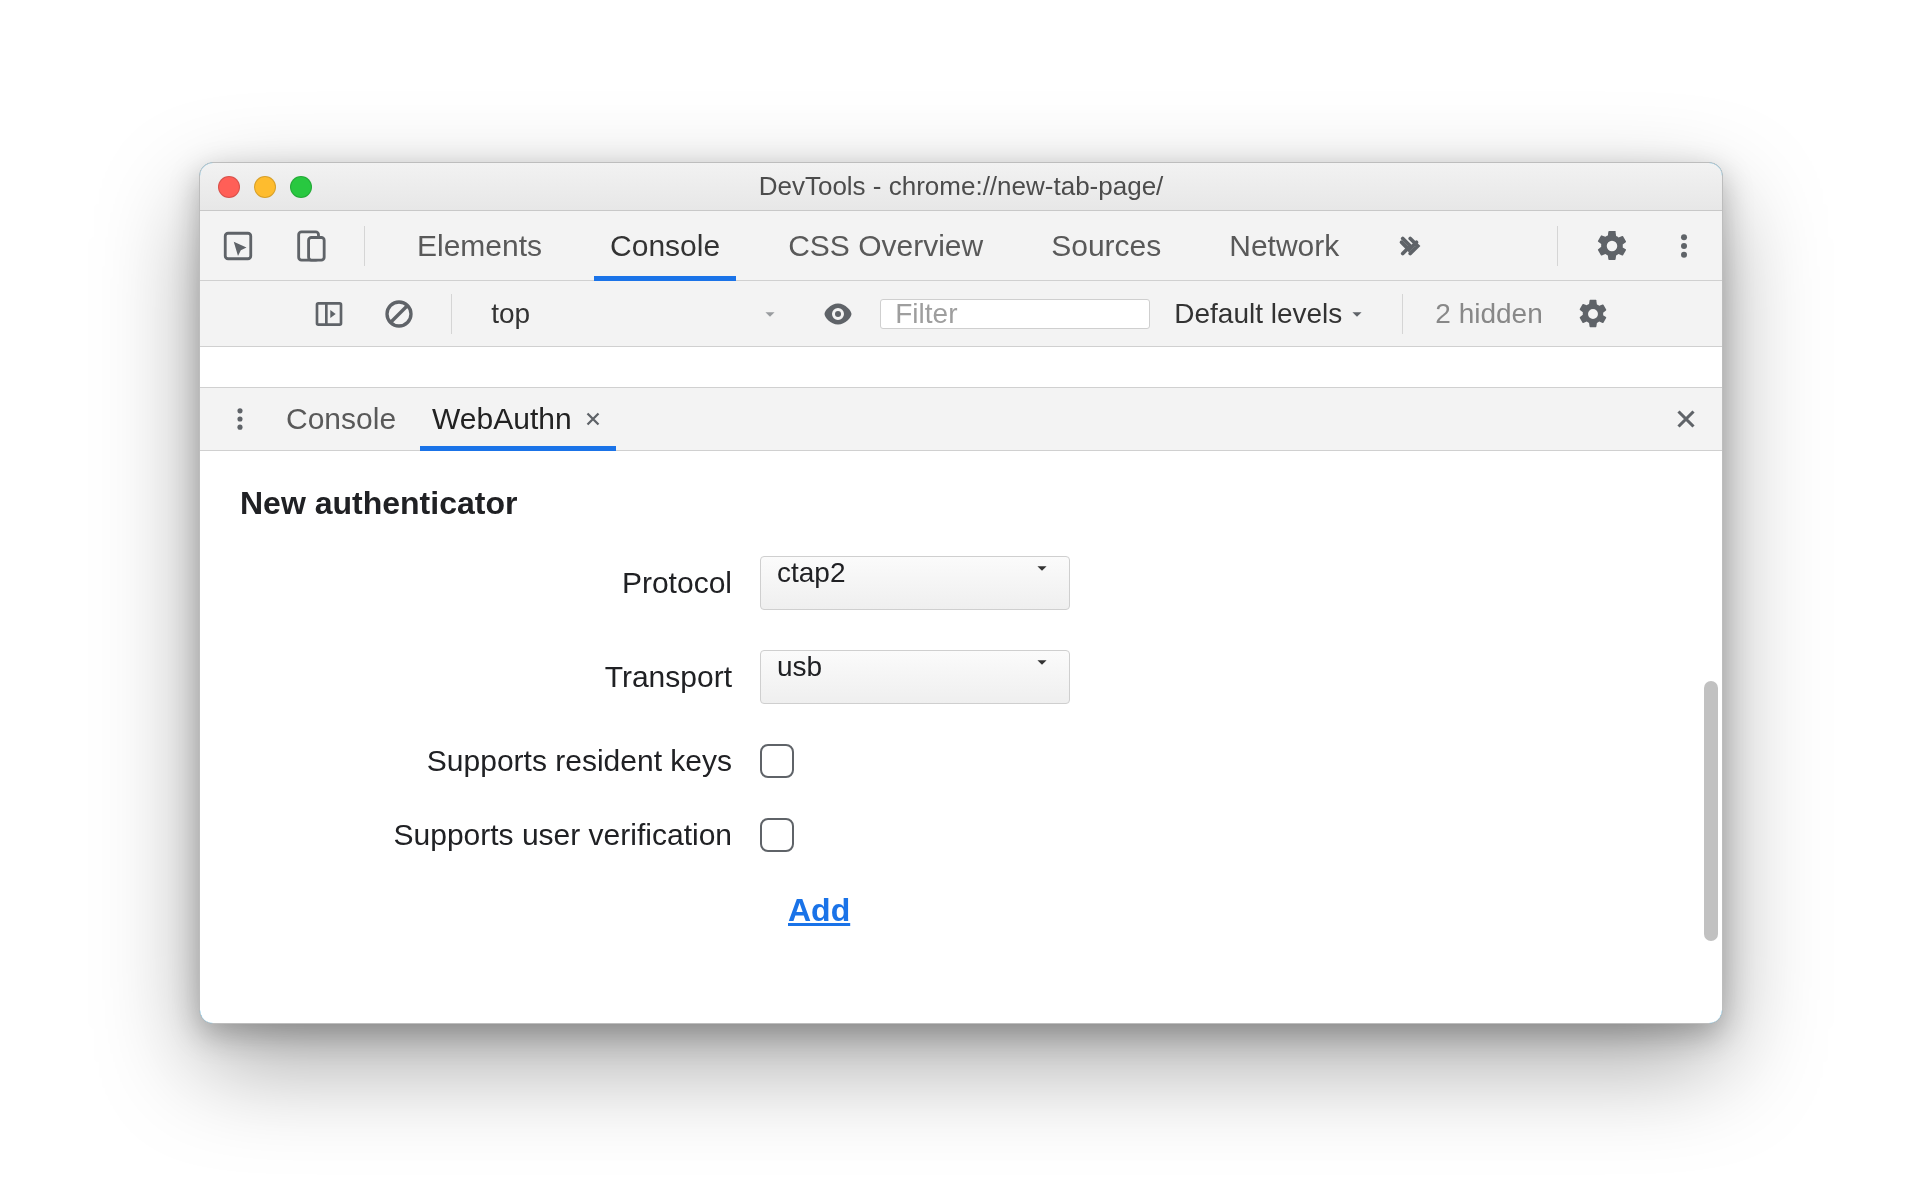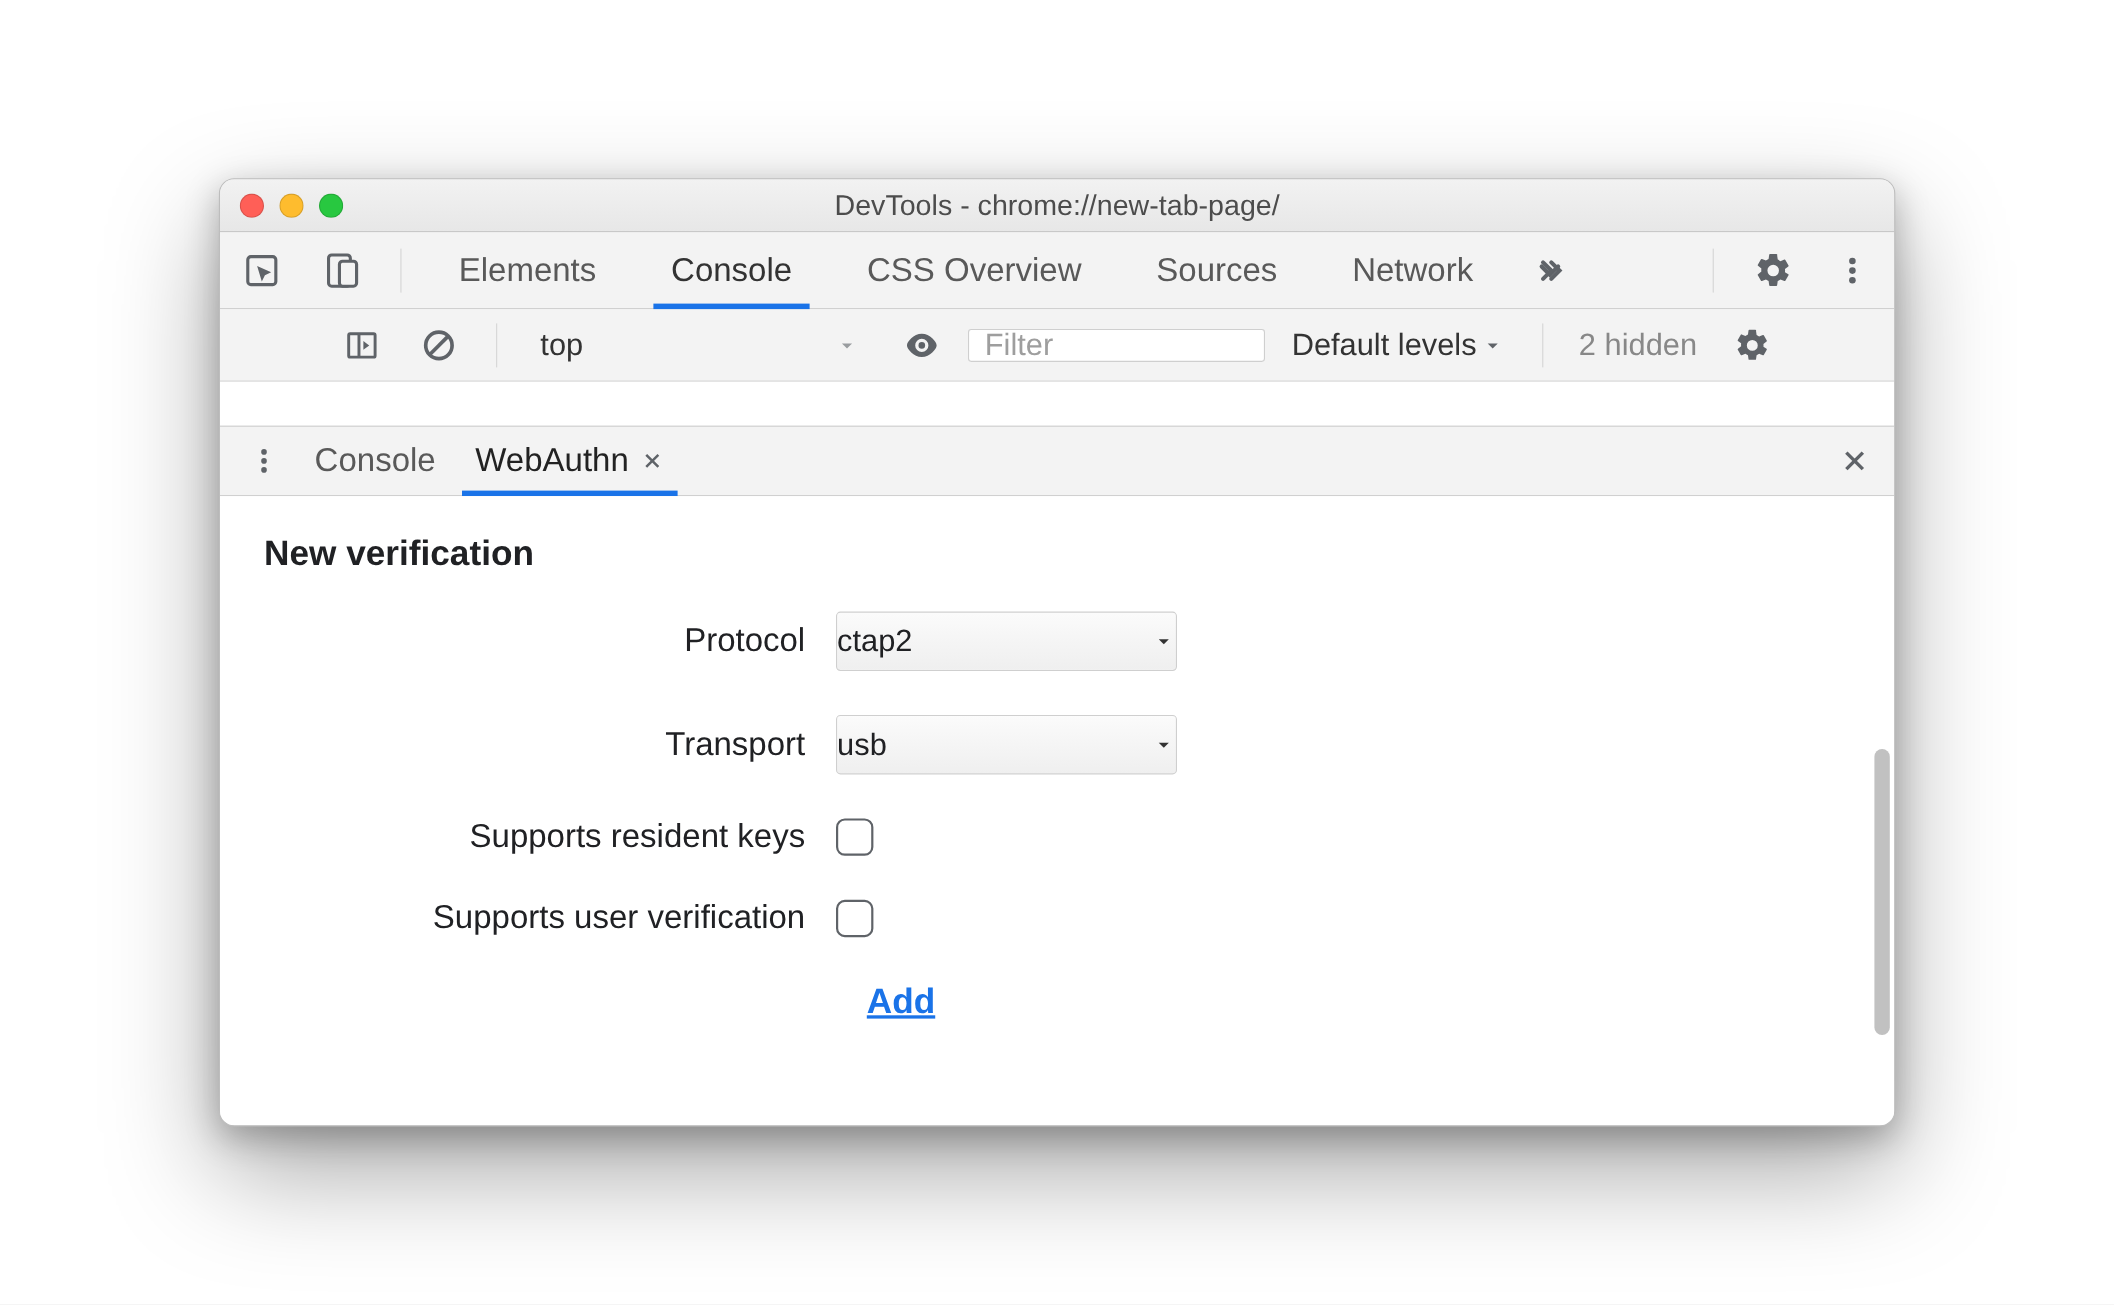--- a/index.html
+++ b/index.html
@@ -8,21 +8,21 @@
     font-family: -apple-system, BlinkMacSystemFont, "Segoe UI", Helvetica, Arial, sans-serif;
     background: #fff;
     display: flex;
     align-items: center;
     justify-content: center;
   }
 
   .window {
     width: 1524px;
     height: 862px;
-    background: #e5e5e5;
+    background: #0ea5e9;
     border: 1px solid #bdbdbd;
     border-radius: 14px;
     box-shadow: 0 40px 100px rgba(0,0,0,0.35), 0 10px 30px rgba(0,0,0,0.25);
     overflow: hidden;
     display: flex;
     flex-direction: column;
   }
 
   
   .titlebar {
@@ -168,22 +168,22 @@
     padding-right: 28px;
     font-size: 30px;
     color:#202124;
   }
   .sel {
     height: 54px;
     width: 310px;
     border:1px solid #cfcfcf;
     border-radius:4px;
     background: linear-gradient(#fbfbfb,#efefef);
-    display:flex; align-items:center; justify-content:space-between;
-    padding: 0 0;
+    display:flex; align-items:flex-start; justify-content:space-between;
+    padding: 0 16px;
     font-size: 28px;
     color:#202124;
   }
   .chk {
     width:34px; height:34px;
     border:2.5px solid #5f6368;
     border-radius:8px;
     background:#fff;
   }
   .addrow {
@@ -355,21 +355,21 @@
       </svg>
     </div>
     <div class="drawer-close">
       <svg width="30" height="30" viewBox="0 0 24 24" stroke="#5f6368" stroke-width="2.5" fill="none">
         <path d="M6 6l12 12M18 6L6 18"></path>
       </svg>
     </div>
   </div>
 
   <div class="panel">
-    <h2>New verification</h2>
+    <h2>New authenticator</h2>
 
     <div class="formrow">
       <label class="lbl">Protocol</label>
       <div class="sel">
         <span>ctap2</span>
         <svg width="22" height="22" viewBox="0 0 24 24" fill="#333">
             <path d="M7 10l5 5 5-5z"></path>
           </svg>
       </div>
     </div>

